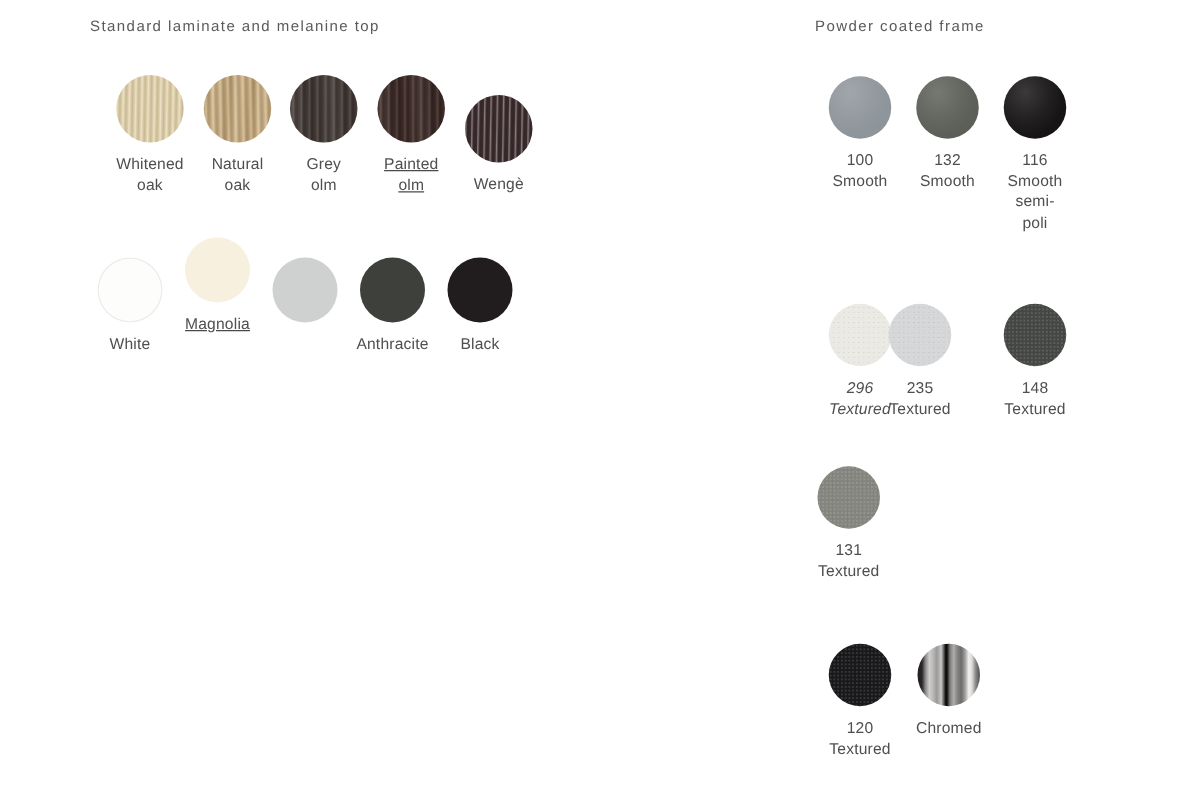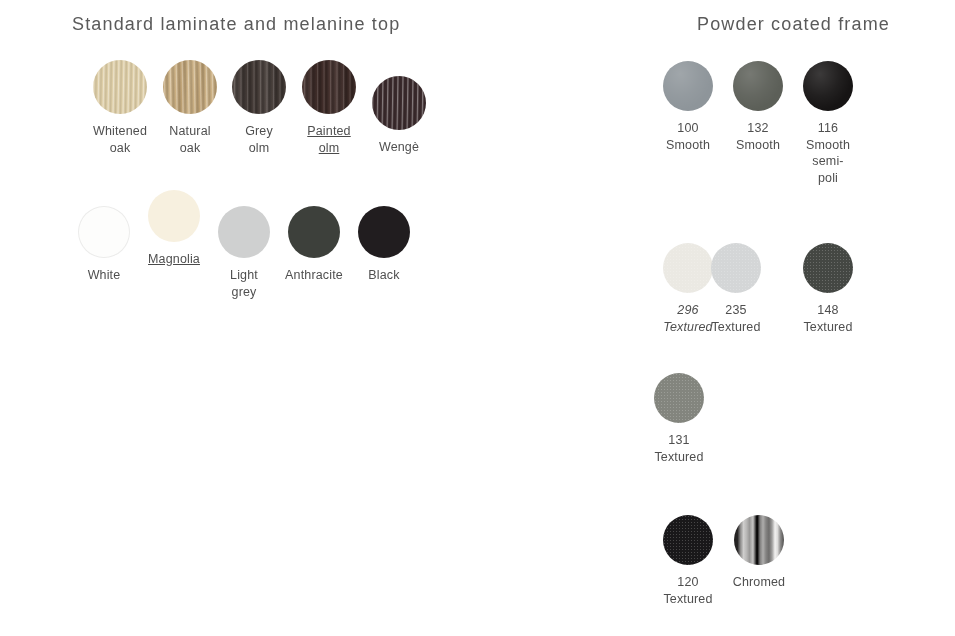--- a/index.html
+++ b/index.html
@@ -13,28 +13,28 @@
     height: 636px;
     position: relative;
     overflow: hidden;
     font-family: "Liberation Sans", sans-serif;
     color: #4a4a4a;
     -webkit-font-smoothing: antialiased;
   }
 
   .section-title {
     position: absolute;
-    font-size: 18px;
+    font-size: 12px;
     letter-spacing: 1.15px;
     color: #5a5a5a;
     font-weight: 400;
     white-space: nowrap;
   }
   #title-laminate { left: 72px;  top: 14px; }
-  #title-frame    { left: 652px; top: 14px; margin-left: 45px; }
+  #title-frame    { left: 652px; top: 14px; }
 
   .swatch-group { position: absolute; }
 
   .swatch-item {
     position: absolute;
     text-align: center;
   }
 
   .dot {
     border-radius: 50%;
@@ -195,22 +195,20 @@
     <div class="swatch-item" style="left: 49px; top: 206px; width: 110px;">
       <div class="dot ring" style="width: 52px; height: 52px; background: rgb(253, 253, 252);"></div>
       <div class="label">White</div>
     </div>
     <div class="swatch-item" style="left: 119px; top: 190px; width: 110px; text-decoration: underline;">
       <div class="dot " style="width: 52px; height: 52px; background: rgb(247, 240, 223);"></div>
       <div class="label">Magnolia</div>
     </div>
     <div class="swatch-item" style="left: 189px; top: 206px; width: 110px;">
       <div class="dot " style="width: 52px; height: 52px; background: rgb(207, 208, 208);"></div>
-      <div class="label">Light
-grey</div>
     </div>
     <div class="swatch-item" style="left: 259px; top: 206px; width: 110px;">
       <div class="dot " style="width: 52px; height: 52px; background: rgb(61, 64, 59);"></div>
       <div class="label">Anthracite</div>
     </div>
     <div class="swatch-item" style="left: 329px; top: 206px; width: 110px;">
       <div class="dot " style="width: 52px; height: 52px; background: rgb(33, 29, 31);"></div>
       <div class="label">Black</div>
     </div>
   </div>

